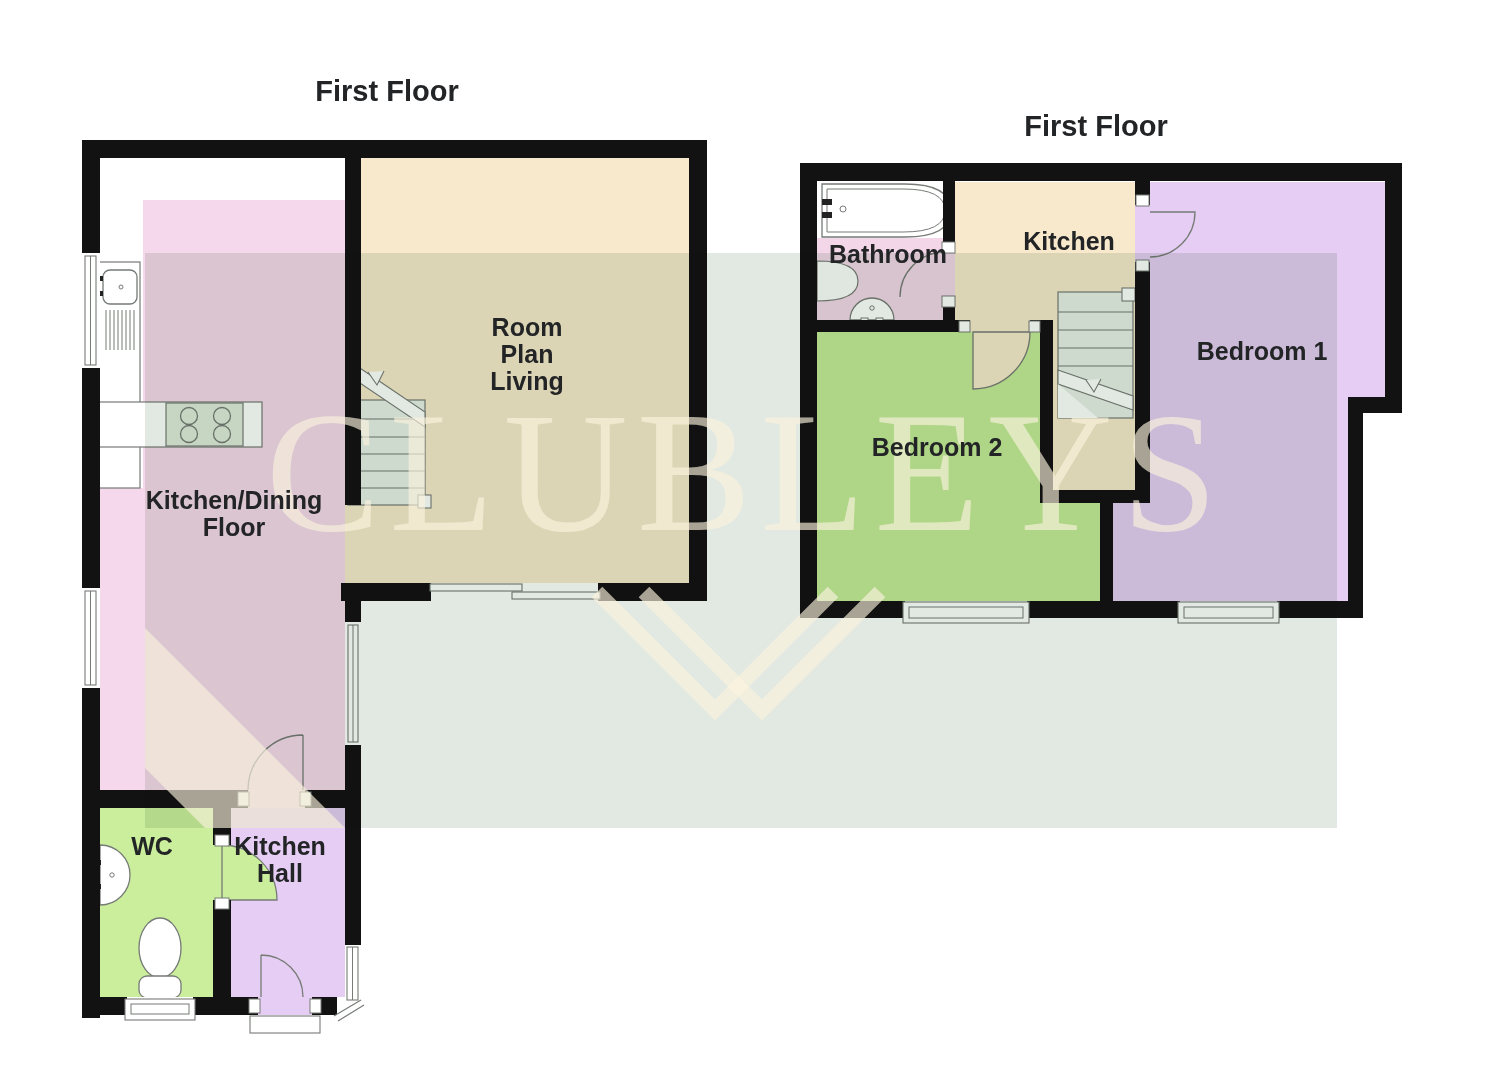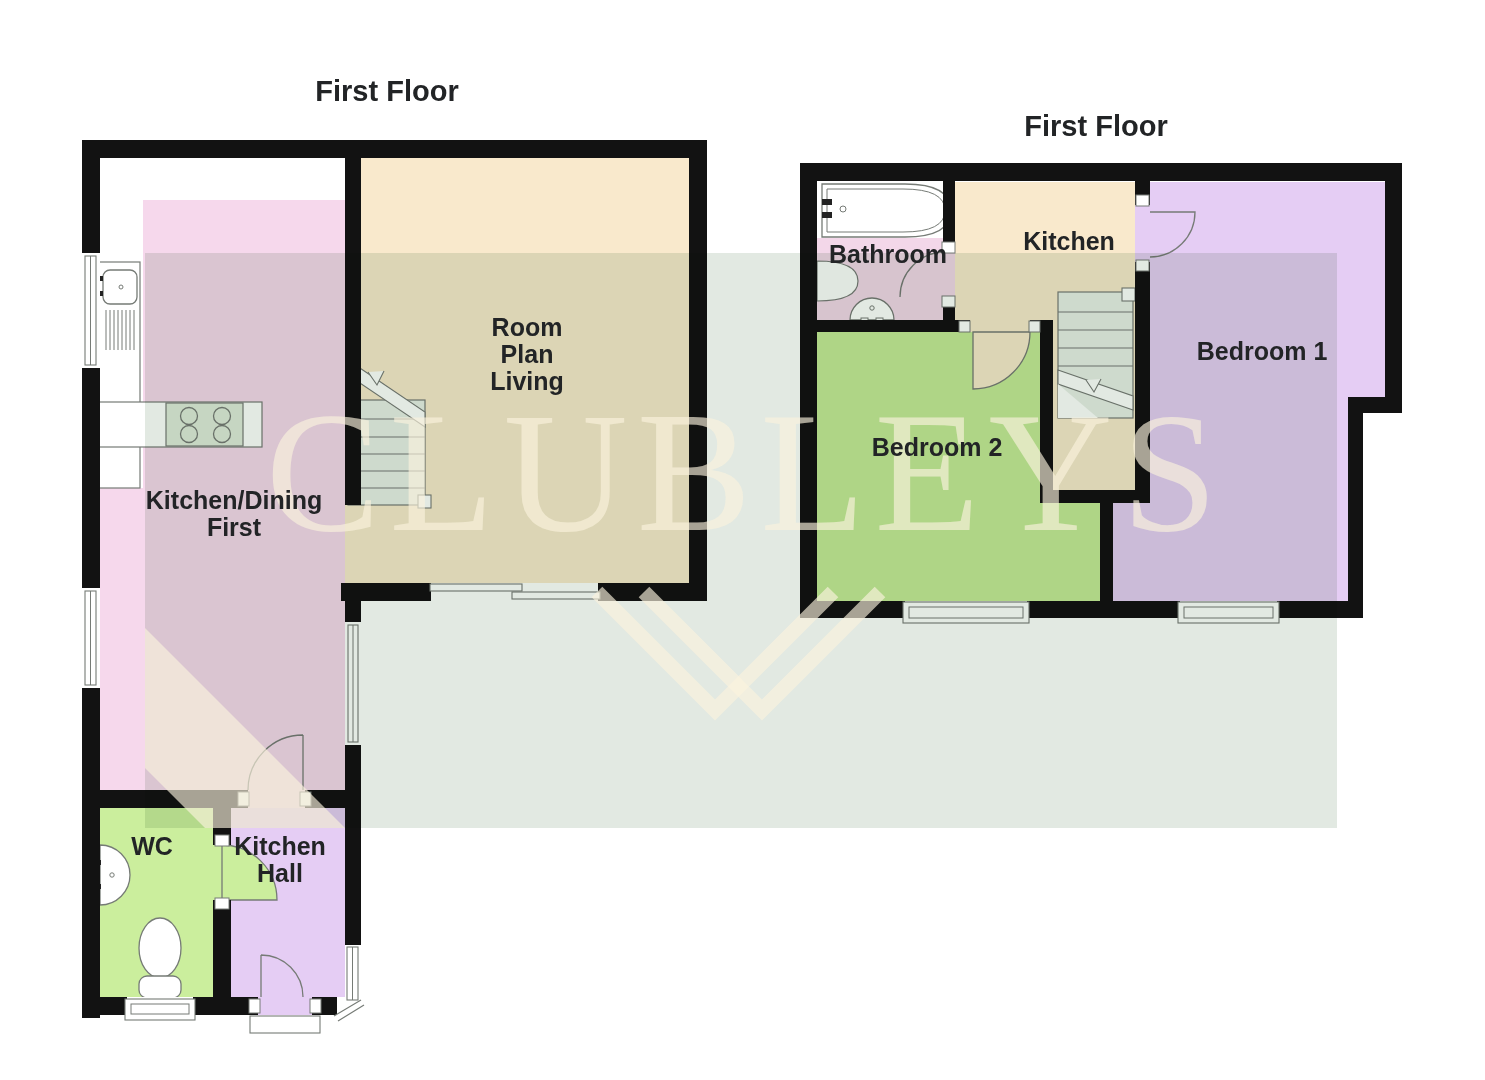--- a/index.html
+++ b/index.html
@@ -233,21 +233,21 @@
 <div class="floor-title" style="left:387px;top:91px;">First Floor</div>
 <div class="floor-title" style="left:1096px;top:126px;">First Floor</div>
 
 <div class="room-label" style="left:527px;top:354px;">
   <span>Room</span>
   <span>Plan</span>
   <span>Living</span>
 </div>
 <div class="room-label" style="left:234px;top:514px;">
   <span>Kitchen/Dining</span>
-  <span>First</span>
+  <span>Floor</span>
 </div>
 <div class="room-label" style="left:152px;top:846px;">
   <span>WC</span>
 </div>
 <div class="room-label" style="left:280px;top:860px;">
   <span>Kitchen</span>
   <span>Hall</span>
 </div>
 
 <div class="room-label" style="left:888px;top:254px;">

